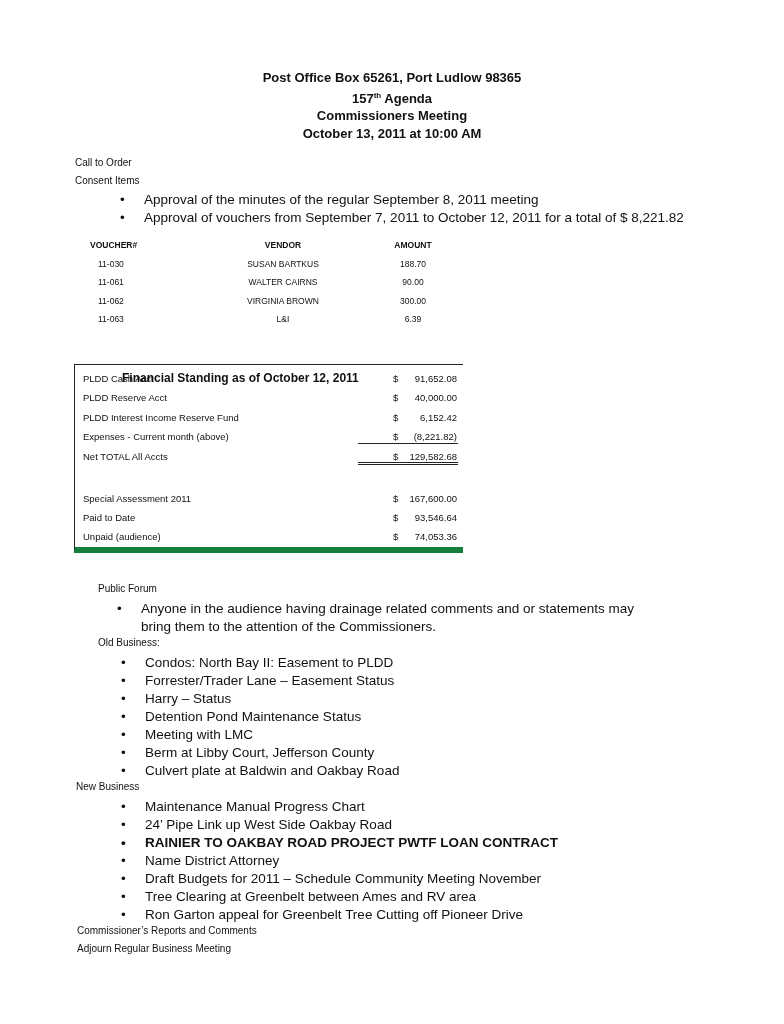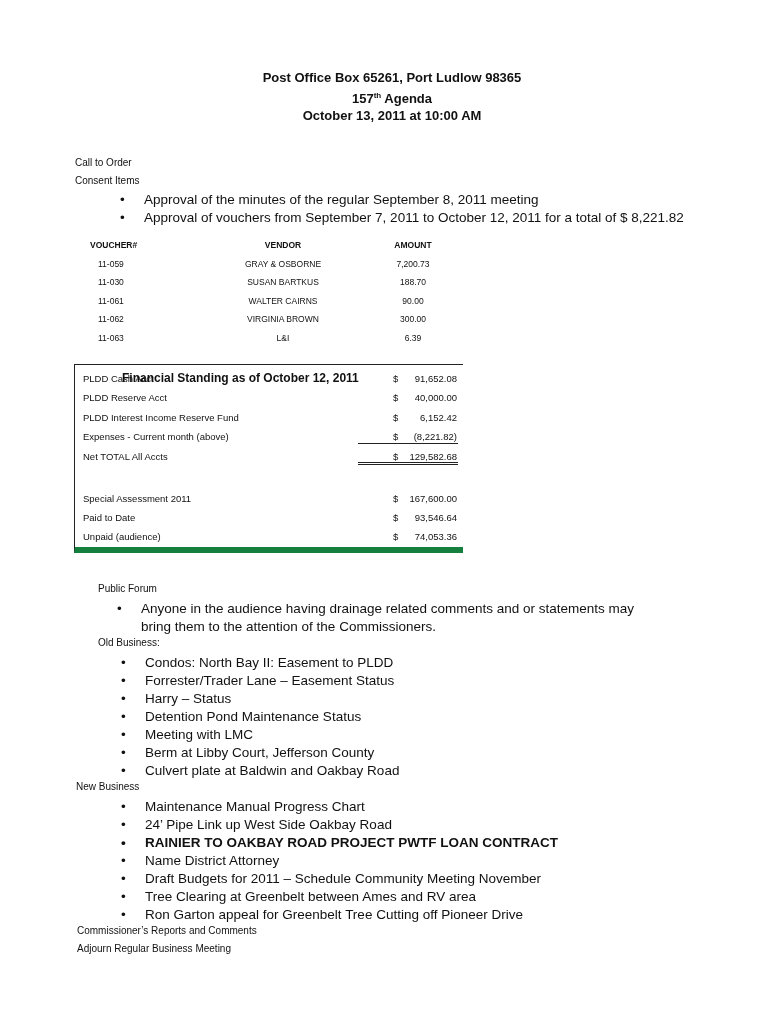--- a/index.html
+++ b/index.html
@@ -23,39 +23,35 @@
     .fs-row .val { position: absolute; right: 4px; }
     .ul1 { position: absolute; left: 283px; width: 100px; border-bottom: 1px solid #222; }
     .ul2 { position: absolute; left: 283px; width: 100px; border-bottom: 3px double #222; }
   </style>
 </head>
 <body>
 
 <div class="header">
   <div>Post Office Box 65261, Port Ludlow 98365</div>
   <div><span>157</span><sup>th</sup><span> Agenda</span></div>
+  <div>Commissioners Meeting</div>
   <div>October 13, 2011 at 10:00 AM</div>
 </div>
 
 <div class="sec" style="left:75px;top:157px">Call to Order</div>
 <div class="sec" style="left:75px;top:175px">Consent Items</div>
 <div class="bul" style="left:144px;top:192px"><span class="dot">•</span><span>Approval of the minutes of the regular September 8, 2011 meeting</span></div>
 <div class="bul" style="left:144px;top:210px"><span class="dot">•</span><span>Approval of vouchers from September 7, 2011 to October 12, 2011 for a total of $ 8,221.82</span></div>
 
 <div class="vt">
   <div class="row hdr">
     <span class="c1">VOUCHER#</span>
     <span class="c2">VENDOR</span>
     <span class="c3">AMOUNT</span>
   </div>
-  <div class="row">
-      <span class="c1" style="left:20px">11-059</span>
-      <span class="c2">GRAY &amp; OSBORNE</span>
-      <span class="c3">7,200.73</span>
-    </div>
   <div class="row">
       <span class="c1" style="left:20px">11-030</span>
       <span class="c2">SUSAN BARTKUS</span>
       <span class="c3">188.70</span>
     </div>
   <div class="row">
       <span class="c1" style="left:20px">11-061</span>
       <span class="c2">WALTER CAIRNS</span>
       <span class="c3">90.00</span>
     </div>

